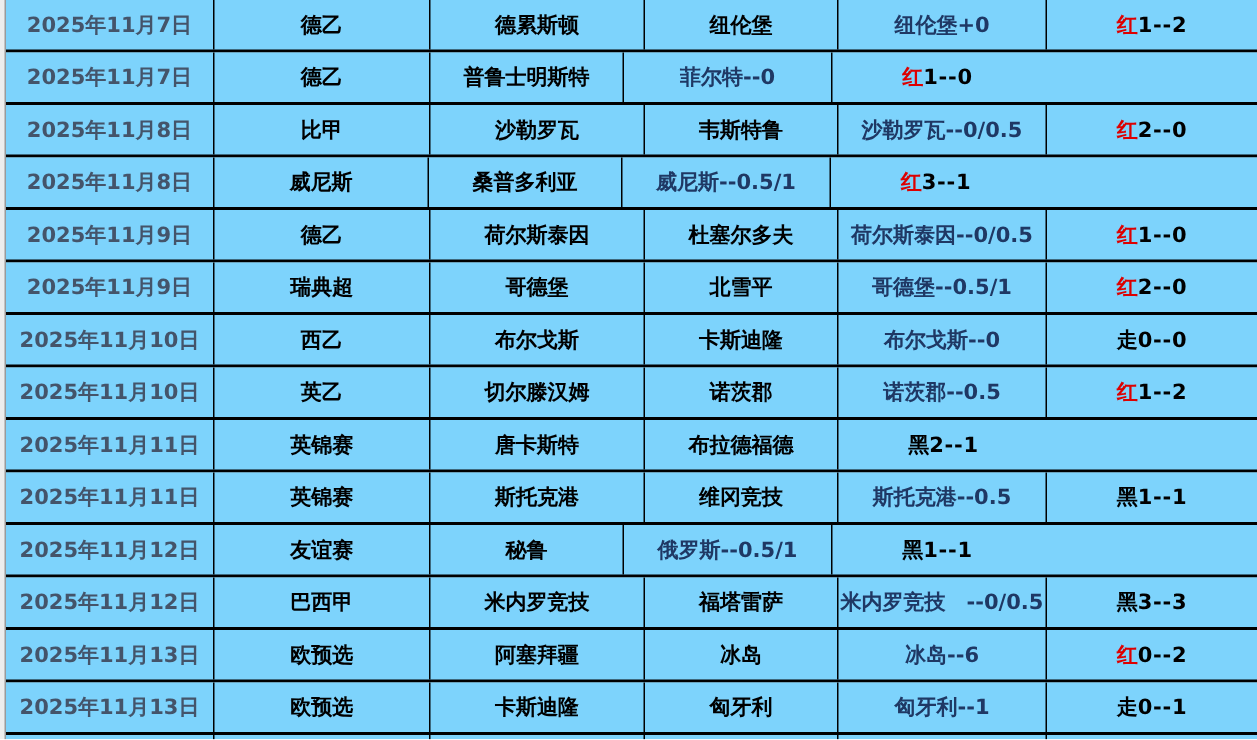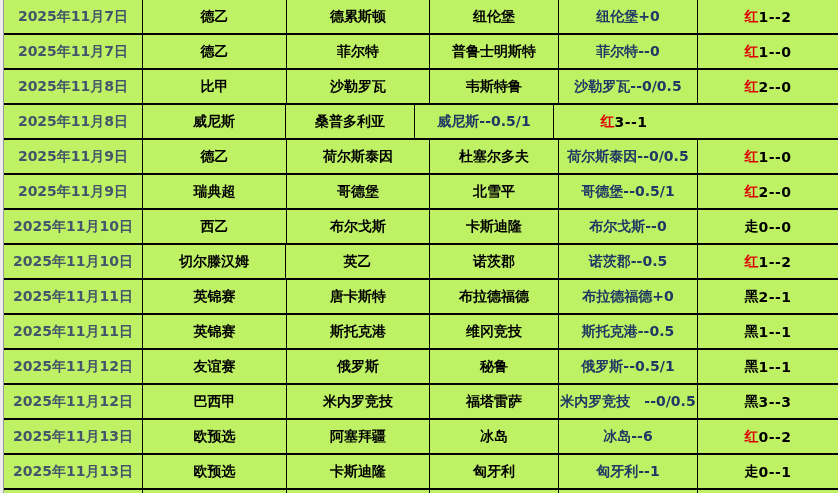--- a/index.html
+++ b/index.html
@@ -27,21 +27,21 @@
   }
   .table-wrap {
     width: 834px;
     flex: 0 0 auto;
   }
   .row {
     display: flex;
     height: 35px;
     box-sizing: border-box;
     border-bottom: 2px solid var(--border-c, #000000);
-    background: #bef264;
+    background: #7dd3fc;
     text-align: center;
   }
   .row.partial {
     height: 3px;
     border-bottom: none;
   }
   .cell {
     box-sizing: border-box;
     display: flex;
     align-items: center;
@@ -73,21 +73,20 @@
     <div class="cell c-league">德乙</div>
     <div class="cell c-home">德累斯顿</div>
     <div class="cell c-away">纽伦堡</div>
     <div class="cell c-handicap">纽伦堡+0</div>
     <div class="cell c-result"><span class="flag red">红</span><span class="score">1--2</span></div>
   </div>
 
   <div class="row">
     <div class="cell c-date">2025年11月7日</div>
     <div class="cell c-league">德乙</div>
-    <div class="cell c-home">菲尔特</div>
     <div class="cell c-away">普鲁士明斯特</div>
     <div class="cell c-handicap">菲尔特--0</div>
     <div class="cell c-result"><span class="flag red">红</span><span class="score">1--0</span></div>
   </div>
 
   <div class="row">
     <div class="cell c-date">2025年11月8日</div>
     <div class="cell c-league">比甲</div>
     <div class="cell c-home">沙勒罗瓦</div>
     <div class="cell c-away">韦斯特鲁</div>
@@ -125,49 +124,47 @@
     <div class="cell c-date">2025年11月10日</div>
     <div class="cell c-league">西乙</div>
     <div class="cell c-home">布尔戈斯</div>
     <div class="cell c-away">卡斯迪隆</div>
     <div class="cell c-handicap">布尔戈斯--0</div>
     <div class="cell c-result"><span class="flag black">走</span><span class="score">0--0</span></div>
   </div>
 
   <div class="row">
     <div class="cell c-date">2025年11月10日</div>
+    <div class="cell c-league">英乙</div>
     <div class="cell c-home">切尔滕汉姆</div>
-    <div class="cell c-league">英乙</div>
     <div class="cell c-away">诺茨郡</div>
     <div class="cell c-handicap">诺茨郡--0.5</div>
     <div class="cell c-result"><span class="flag red">红</span><span class="score">1--2</span></div>
   </div>
 
   <div class="row">
     <div class="cell c-date">2025年11月11日</div>
     <div class="cell c-league">英锦赛</div>
     <div class="cell c-home">唐卡斯特</div>
     <div class="cell c-away">布拉德福德</div>
-    <div class="cell c-handicap">布拉德福德+0</div>
     <div class="cell c-result"><span class="flag black">黑</span><span class="score">2--1</span></div>
   </div>
 
   <div class="row">
     <div class="cell c-date">2025年11月11日</div>
     <div class="cell c-league">英锦赛</div>
     <div class="cell c-home">斯托克港</div>
     <div class="cell c-away">维冈竞技</div>
     <div class="cell c-handicap">斯托克港--0.5</div>
     <div class="cell c-result"><span class="flag black">黑</span><span class="score">1--1</span></div>
   </div>
 
   <div class="row">
     <div class="cell c-date">2025年11月12日</div>
     <div class="cell c-league">友谊赛</div>
-    <div class="cell c-home">俄罗斯</div>
     <div class="cell c-away">秘鲁</div>
     <div class="cell c-handicap">俄罗斯--0.5/1</div>
     <div class="cell c-result"><span class="flag black">黑</span><span class="score">1--1</span></div>
   </div>
 
   <div class="row">
     <div class="cell c-date">2025年11月12日</div>
     <div class="cell c-league">巴西甲</div>
     <div class="cell c-home">米内罗竞技</div>
     <div class="cell c-away">福塔雷萨</div>

